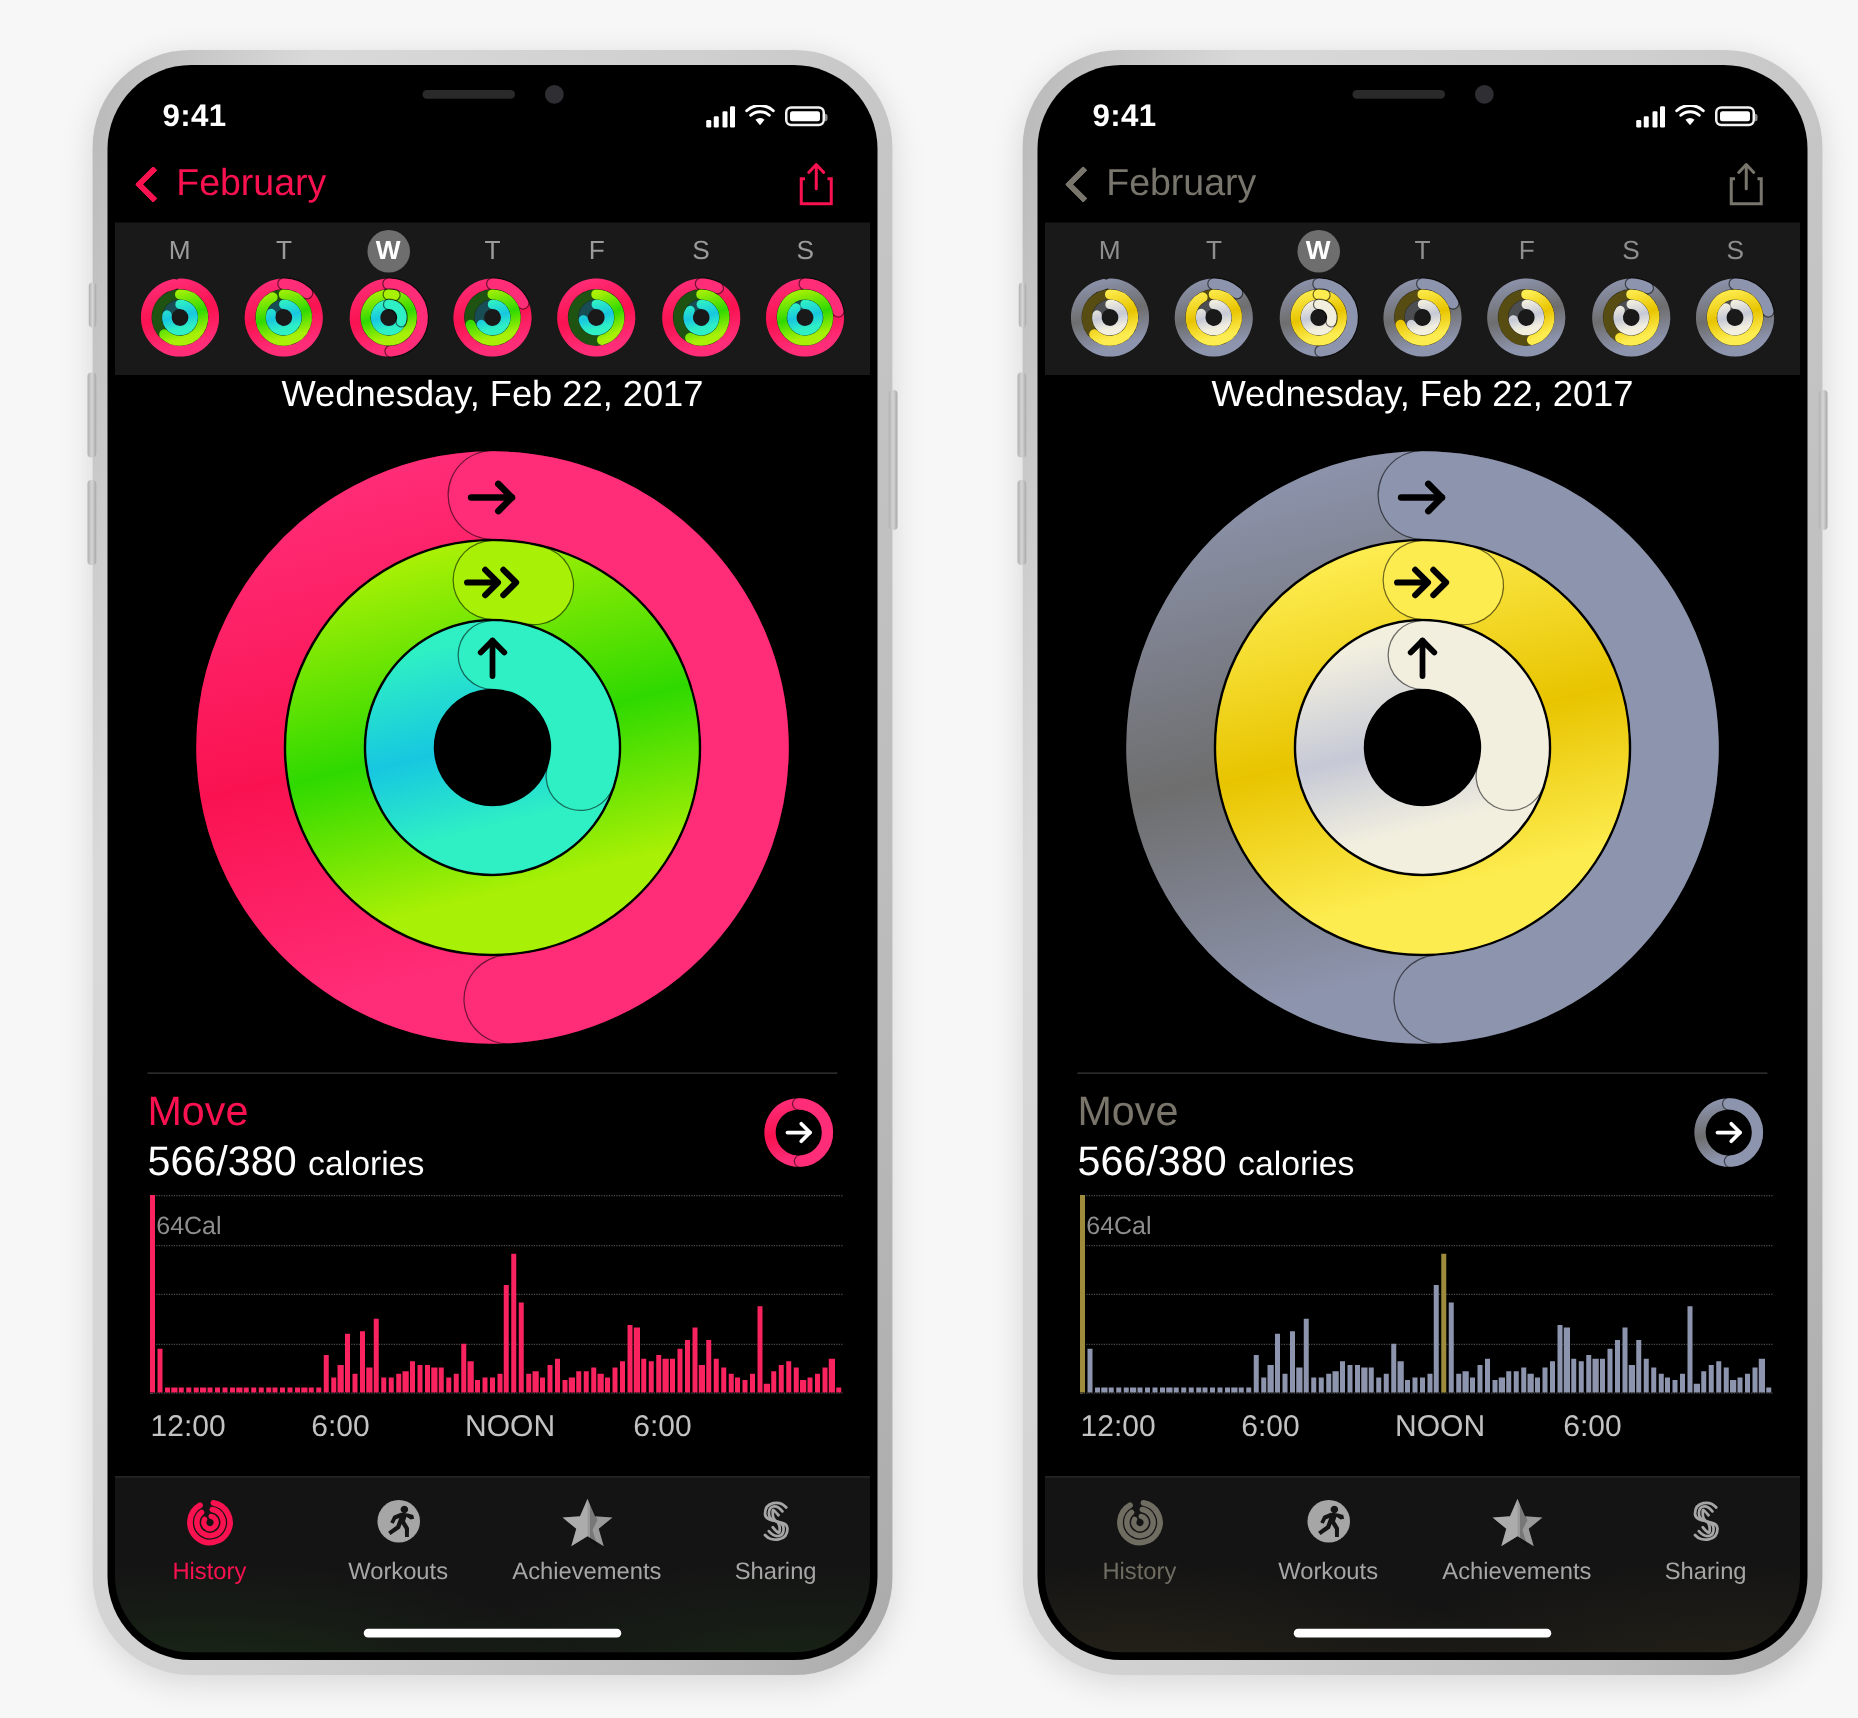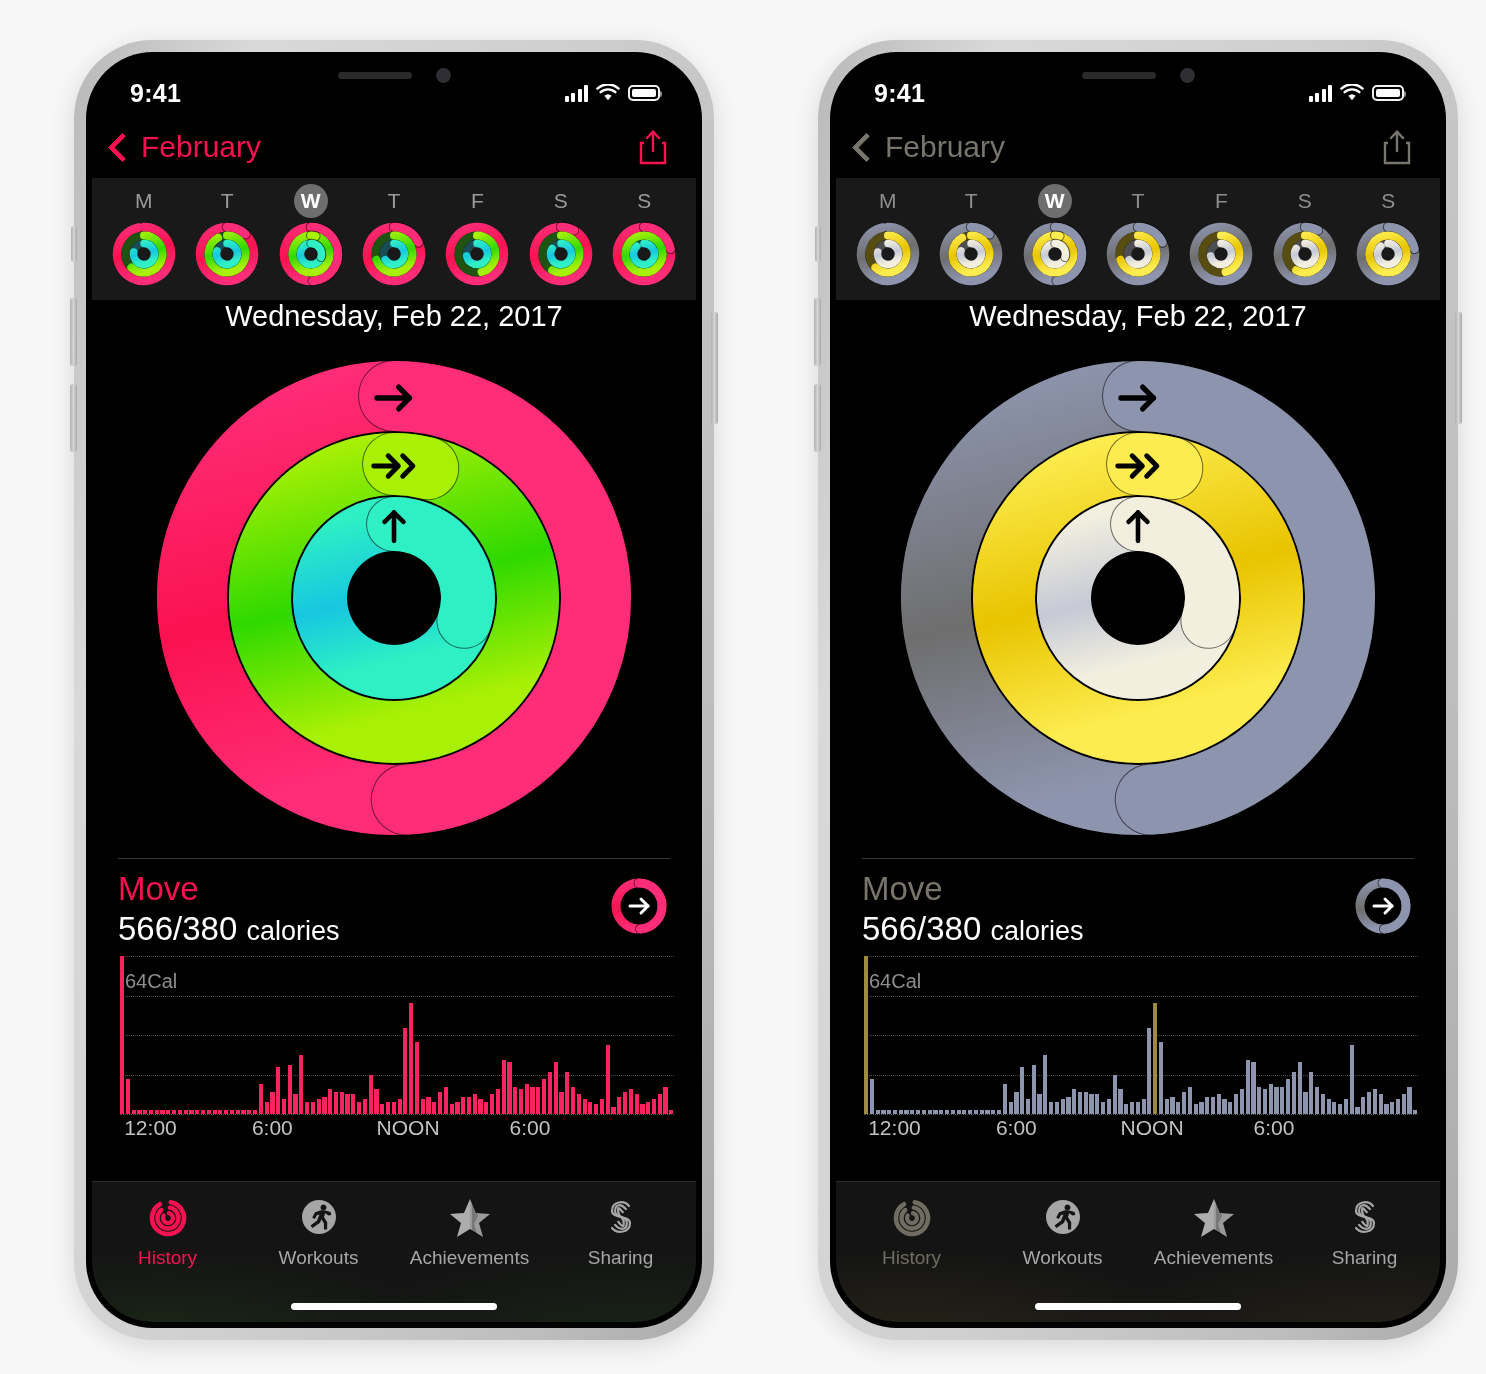--- a/index.html
+++ b/index.html
@@ -278,22 +278,22 @@
   .phone.right .bar { background: #8d94ad; }
   .bar.tall { background: #f8235f; }
   .phone.right .bar.tall { background: #9e8b3c; }
   .axis {
     position: relative;
     height: 32px;
     margin-top: 2px;
   }
   .axis span {
     position: absolute;
-    top: 0;
-    font-size: 21px;
+    top: 12px;
+    font-size: 24px;
     color: #c2c2c2;
     transform: translateX(-50%);
   }
 
   
   .tabbar {
     position: absolute;
     left: 0; right: 0; bottom: 0;
     height: 128px;
     background: #141414;

